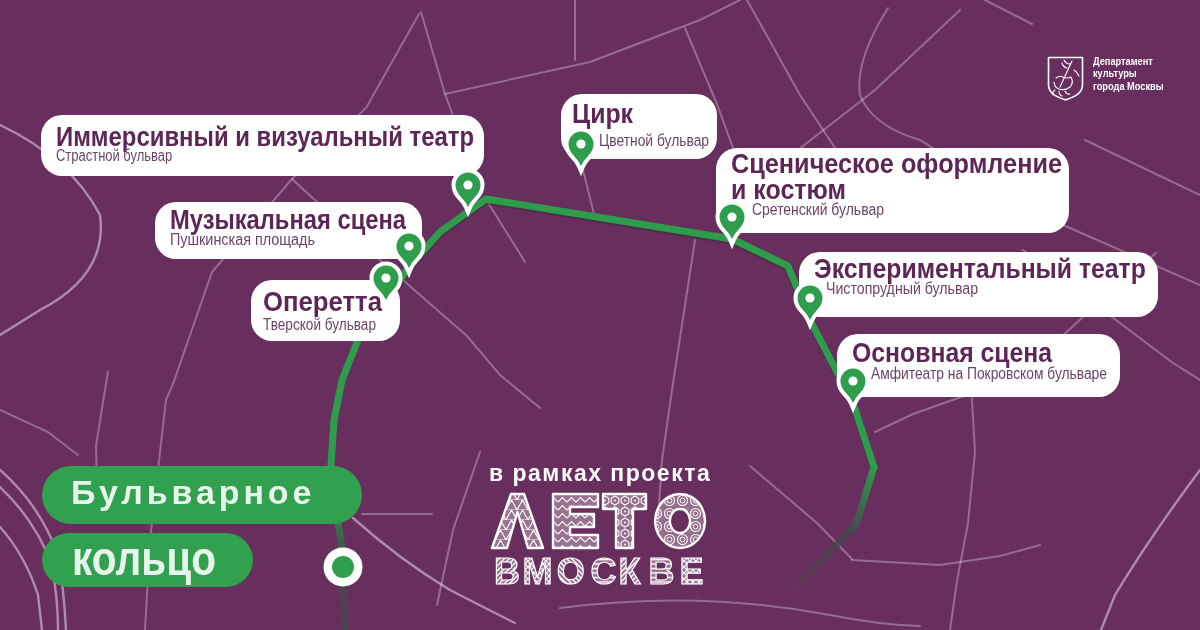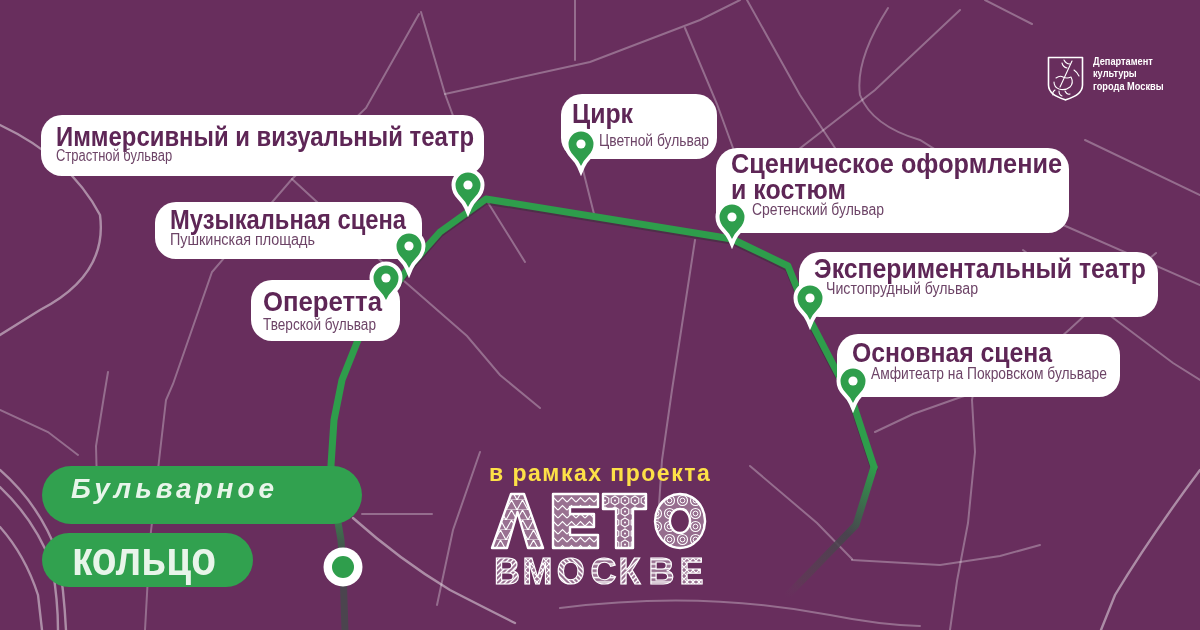--- a/index.html
+++ b/index.html
@@ -6,21 +6,21 @@
   *{-webkit-font-smoothing:antialiased;}
   #stage{position:relative;width:1200px;height:630px;overflow:hidden;
     background:#682e5d;font-family:"Liberation Sans",sans-serif;}
   svg{position:absolute;left:0;top:0;}
   .card{position:absolute;background:#ffffff;border-radius:21px;}
   .t{position:absolute;font-weight:bold;color:#5e2656;font-size:27px;
      white-space:nowrap;transform-origin:0 50%;}
   .s{position:absolute;color:#6d4467;font-size:16px;white-space:nowrap;
      transform-origin:0 50%;}
   .pill{position:absolute;background:#31a14f;}
-  .pilltext{position:absolute;color:#fde047;font-weight:bold;white-space:nowrap;}
+  .pilltext{position:absolute;color:#ffffff;font-weight:bold;white-space:nowrap;}
 </style>
 </head>
 <body>
 <div id="stage">
 
 <svg width="1200" height="630" viewBox="0 0 1200 630">
 
   <g fill="none" stroke="#ffffff" stroke-opacity="0.30" stroke-width="2" stroke-linecap="round">
     <path d="M419,14 L366,108 L292,179 L212,272 L173,384 L166,400 L160,452 L150,540 L145,630"></path>
     <path d="M292,179 L380,260 L467,336 L500,375 L540,408"></path>
@@ -105,21 +105,21 @@
 
 <div class="card" style="left:799px;top:252px;width:359px;height:65px;"></div>
 <div class="t" style="left:814px;top:254px;transform:scaleX(0.918);">Экспериментальный театр</div>
 <div class="s" style="left:826px;top:280px;transform:scaleX(0.885);">Чистопрудный бульвар</div>
 
 <div class="card" style="left:837px;top:334px;width:283px;height:63px;"></div>
 <div class="t" style="left:852px;top:338px;transform:scaleX(0.918);">Основная сцена</div>
 <div class="s" style="left:871px;top:365px;transform:scaleX(0.863);">Амфитеатр на Покровском бульваре</div>
 
 <div class="pill" style="left:42px;top:466px;width:320px;height:58px;border-radius:29px;"></div>
-<div class="pilltext" style="left:71px;top:473px;font-size:28px;letter-spacing:3.9px;color:#e8f5ea;font-style:italic;">Бульварное</div>
+<div class="pilltext" style="left:71px;top:473px;font-size:34px;letter-spacing:3.9px;color:#e8f5ea;">Бульварное</div>
 
 <div class="pill" style="left:42px;top:533px;width:211px;height:54px;border-radius:27px;"></div>
 <div class="pilltext" style="left:72px;top:531px;font-size:48px;transform:scaleX(0.845);transform-origin:0 0;color:#e8f5ea;">кольцо</div>
 
 <div class="pilltext" style="left:489px;top:460px;font-size:23px;letter-spacing:1.5px;">в рамках проекта</div>
 
 <svg width="1200" height="630" viewBox="0 0 1200 630">
   <defs>
     <path id="pin" d="M-12.5,-1 a12.5,12.5 0 1 1 25,0 q0,6.5 -5.5,12 q-4.8,4.8 -7,10 q-2.2,-5.2 -7,-10 q-5.5,-5.5 -5.5,-12 z"></path>
     <pattern id="patTri" width="11" height="10" patternUnits="userSpaceOnUse">

